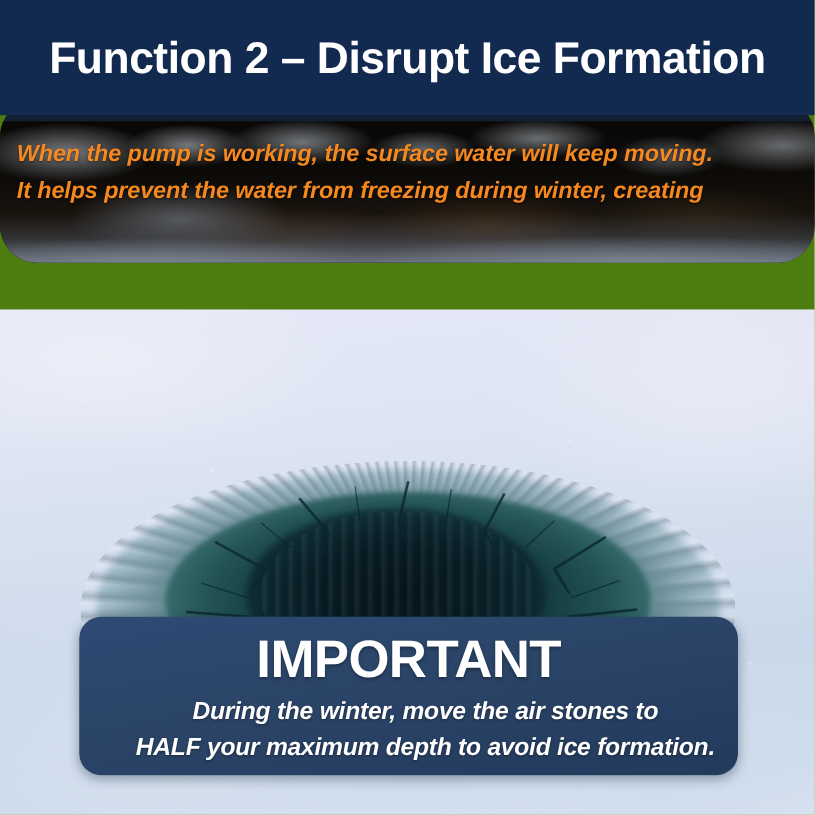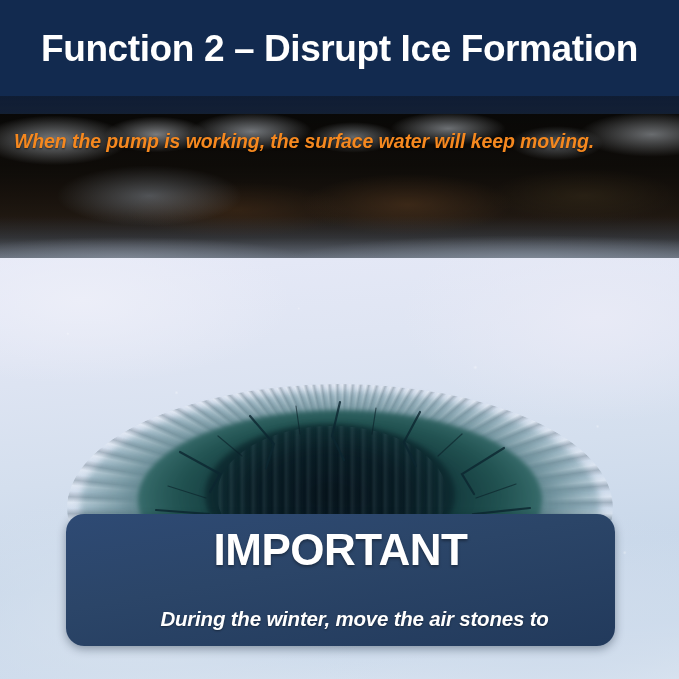--- a/index.html
+++ b/index.html
@@ -41,26 +41,27 @@
     letter-spacing: -0.4px;
     white-space: nowrap;
     text-align: center;
     line-height: 1;
   }
 
   
   .snow-photo {
     position: absolute;
     left: 0;
-    top: 96px;
+    top: 83px;
     width: 679px;
-    height: 162px;
+    height: 136px;
     overflow: hidden;
     z-index: 4;
     background: #151310;
+    border-radius: 31px;
   }
   .snow-photo .sky {
     position: absolute;
     left: 0; top: 0; width: 100%; height: 26px;
     background: linear-gradient(180deg, #16294a 0%, #1b2e4e 60%, #22303f 100%);
   }
   .snow-photo .ground {
     position: absolute;
     left: 0; top: 18px; width: 100%; height: 146px;
     background:
@@ -295,20 +296,21 @@
   </div>
 
   <div class="snow-photo">
     <div class="sky"></div>
     <div class="ground"></div>
     <div class="foot-snow"></div>
     <div class="darken"></div>
 
     <div class="intro-text">
       <div>When the pump is working, the surface water will keep moving.</div>
+      <div>It helps prevent the water from freezing during winter, creating</div>
     </div>
   </div>
 
   <div class="ice-photo">
     <div class="ice-base"></div>
     <div class="ice-speckle"></div>
     <div class="hole-outer"></div>
     <div class="hole-fringe"></div>
     <div class="hole-mid"></div>
     <div class="hole-core"></div>
@@ -341,16 +343,17 @@
         <path d="M444,158 L400,148"></path>
         <path d="M282,236 L280,206"></path>
       </g>
     </svg>
   </div>
 
   <div class="important-box">
     <div class="important-title">IMPORTANT</div>
     <div class="important-body">
       <div>During the winter, move the air stones to</div>
+      <div>HALF your maximum depth to avoid ice formation.</div>
     </div>
   </div>
 
 </div>
 
 </body></html>

